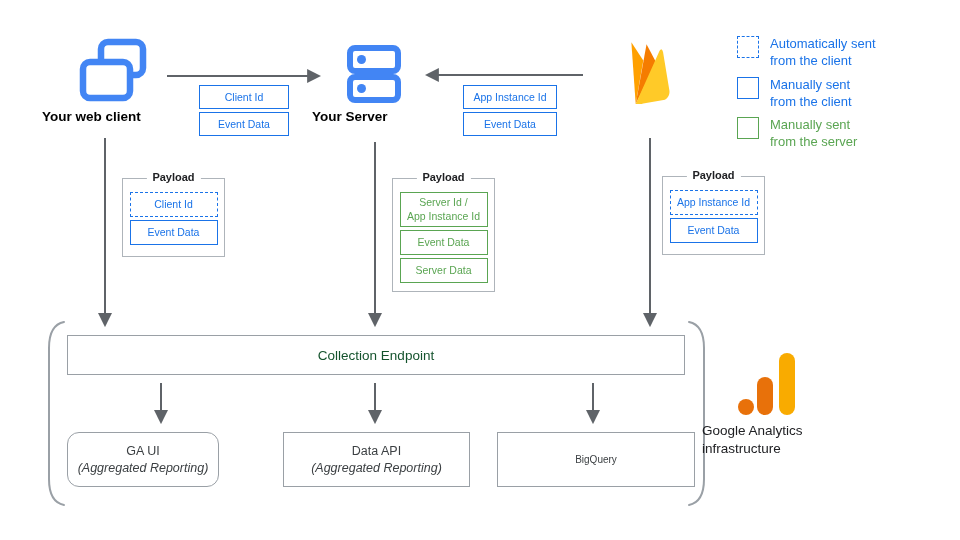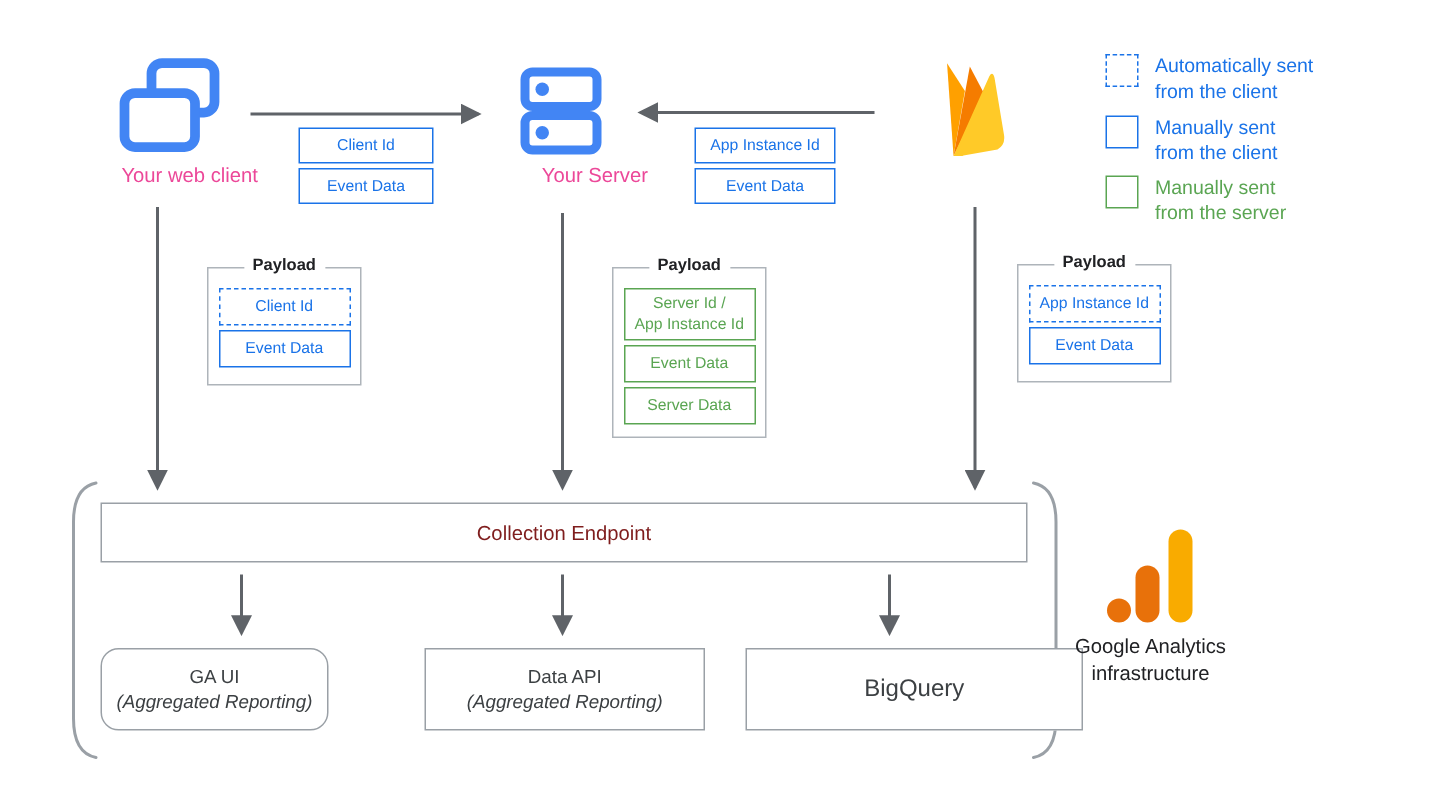--- a/index.html
+++ b/index.html
@@ -1,51 +1,51 @@
 <!DOCTYPE html>
 <html><head>
 <meta charset="utf-8">
 <style>
   html,body{margin:0;padding:0;background:#fff;}
   .canvas{position:relative;width:960px;height:540px;background:#ffffff;overflow:hidden;
           font-family:"Liberation Sans", sans-serif;}
   .abs{position:absolute;box-sizing:border-box;}
   svg.overlay{position:absolute;left:0;top:0;pointer-events:none;}
 
-  .caption{position:absolute;text-align:right;font-size:13.5px;color:#ec4899;font-weight:400;}
+  .caption{position:absolute;text-align:left;font-size:13.5px;color:#000000;font-weight:700;}
 
   .chip{position:absolute;box-sizing:border-box;display:flex;align-items:center;justify-content:center;
         text-align:center;background:#fff;font-size:10.5px;height:24px;line-height:1.2;}
   .blue-solid{border:1px solid #1a73e8;color:#1a73e8;}
   .blue-dashed{border:1.5px dashed #1a73e8;color:#1a73e8;}
   .green-solid{border:1px solid #5aa552;color:#5aa552;}
 
   .payload{position:absolute;box-sizing:border-box;border:1px solid #aeb4ba;background:#fff;
-           display:flex;flex-direction:column;align-items:center;gap:3px;padding-top:13px;margin-left:16px;}
+           display:flex;flex-direction:column;align-items:center;gap:3px;padding-top:13px;}
   .ptitle{position:absolute;top:-8px;left:50%;transform:translateX(-50%);background:#fff;
           padding:0 6px;font-size:11px;font-weight:bold;color:#202124;white-space:nowrap;}
   .pitem{box-sizing:border-box;width:88px;min-height:25px;display:flex;align-items:center;justify-content:center;
          text-align:center;font-size:10.5px;background:#fff;white-space:pre-line;line-height:1.3;}
   .pitem.tall{min-height:35px;}
 
   .legend-row{position:absolute;display:flex;align-items:flex-start;}
   .swatch{width:22px;height:22px;box-sizing:border-box;background:#fff;flex:0 0 auto;}
   .ltext{margin-left:11px;font-size:13px;line-height:1.3;white-space:pre-line;margin-top:0px;}
   .ltext.blue{color:#1a73e8;}
   .ltext.green{color:#5aa552;}
 
   .bigbox{position:absolute;box-sizing:border-box;border:1px solid #9aa0a6;background:#fff;
           display:flex;flex-direction:column;align-items:center;justify-content:center;
-          text-align:center;font-size:13.5px;color:#7f1d1d;}
+          text-align:center;font-size:13.5px;color:#14532d;}
   .outbox{position:absolute;box-sizing:border-box;border:1px solid #9aa0a6;background:#fff;
           display:flex;flex-direction:column;align-items:center;justify-content:center;
           text-align:center;font-size:12.5px;color:#3c4043;line-height:1.35;}
   .outbox .sub{font-style:italic;white-space:pre-line;}
 
-  .ga-caption{position:absolute;text-align:center;font-size:13.5px;color:#202124;white-space:pre-line;line-height:1.3;}
+  .ga-caption{position:absolute;text-align:left;font-size:13.5px;color:#202124;white-space:pre-line;line-height:1.3;}
 </style>
 </head>
 <body>
 
 <div class="canvas">
 
   <svg class="overlay" width="960" height="540" viewBox="0 0 960 540">
     <defs>
       <marker id="arr" viewBox="0 0 10 10" refX="8.5" refY="5" markerWidth="7" markerHeight="7" orient="auto-start-reverse">
         <path d="M0,0 L10,5 L0,10 z" fill="#5f6368"></path>
@@ -128,21 +128,21 @@
   <div class="bigbox" style="left:67px;top:335px;width:618px;height:40px;">Collection Endpoint</div>
 
   <div class="outbox" style="left:67px;top:432px;width:152px;height:55px;border-radius:12px;">
     <div>GA UI</div>
     <div class="sub">(Aggregated Reporting)</div>
   </div>
   <div class="outbox" style="left:283px;top:432px;width:187px;height:55px;">
     <div>Data API</div>
     <div class="sub">(Aggregated Reporting)</div>
   </div>
-  <div class="outbox" style="left:497px;top:432px;width:225px;height:55px;font-size:16px;">
+  <div class="outbox" style="left:497px;top:432px;width:198px;height:55px;font-size:10px;">
     <div>BigQuery</div>
   </div>
 
   <svg class="abs" style="left:736px;top:349px;" width="62" height="68" viewBox="0 0 62 68">
     <circle cx="10" cy="58" r="8" fill="#e8710a"></circle>
     <rect x="21" y="28" width="16" height="38" rx="8" fill="#e8710a"></rect>
     <rect x="43" y="4" width="16" height="62" rx="8" fill="#f9ab00"></rect>
   </svg>
   <div class="ga-caption" style="left:702px;top:422px;width:130px;">Google Analytics
 infrastructure</div>

